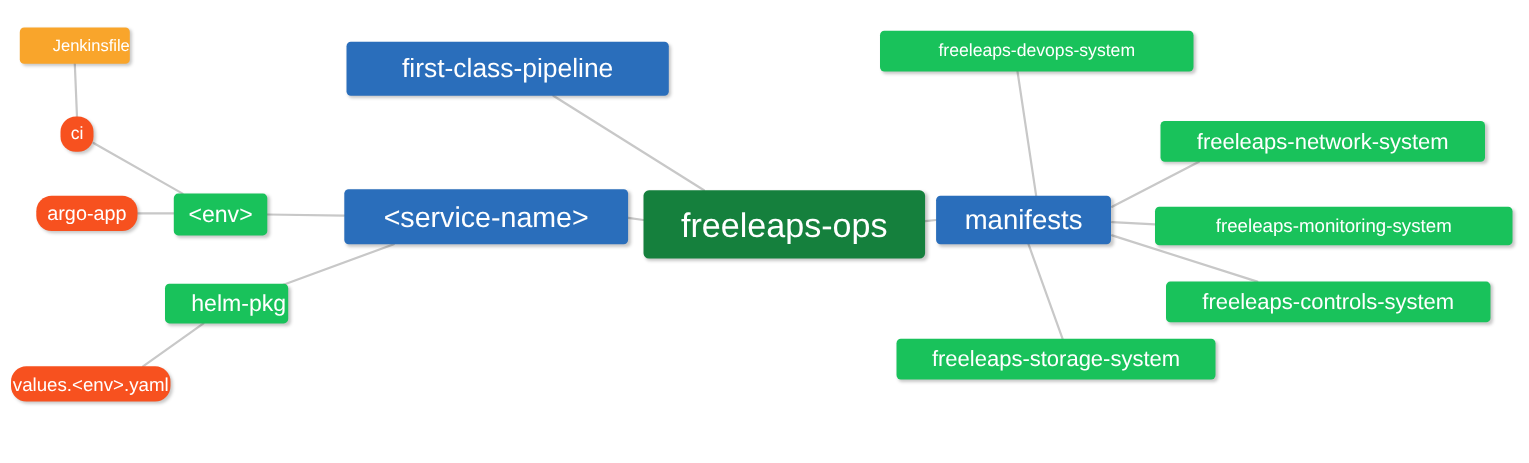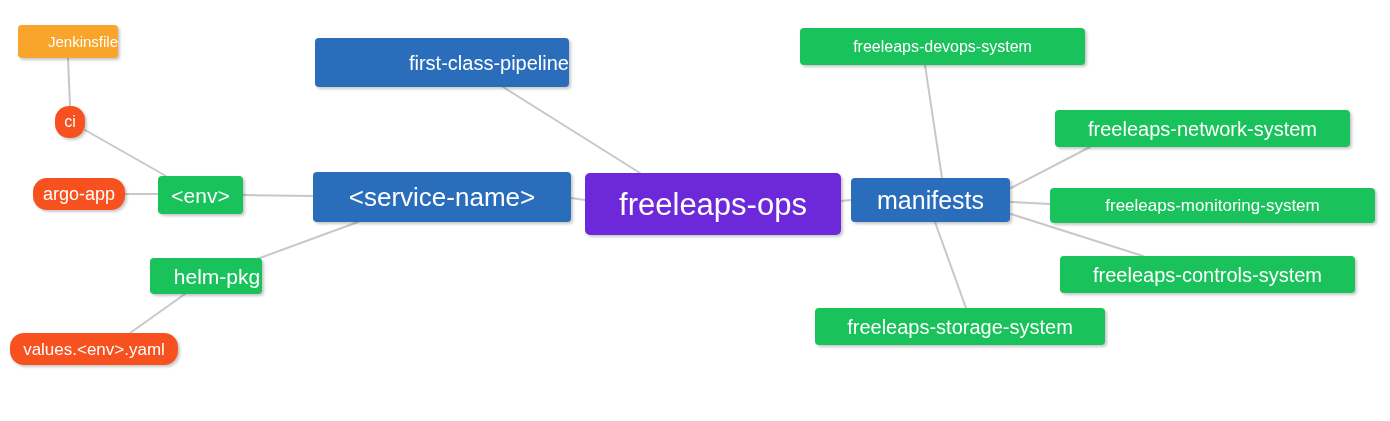--- a/index.html
+++ b/index.html
@@ -33,21 +33,21 @@
     justify-content: center;
     box-sizing: border-box;
     border-radius: 4px;
     color: #ffffff;
     white-space: nowrap;
     line-height: 1;
     box-shadow: 2px 2px 3px rgba(0,0,0,0.22);
     user-select: none;
   }
   .node-root {
-    background: #6d28d9;
+    background: #15803d;
     font-size: 31px;
     border-radius: 5px;
   }
   .node-blue {
     background: #2a6ebb;
   }
   .node-green {
     background: #19c25b;
   }
   .node-red {
@@ -79,21 +79,21 @@
       <line x1="1011" y1="214" x2="1143" y2="256" stroke="#c8c8c8" stroke-width="2" stroke-linecap="round"></line>
       <line x1="935" y1="222" x2="966" y2="308" stroke="#c8c8c8" stroke-width="2" stroke-linecap="round"></line>
     </svg>
   <div id="node-layer">
       <div class="node node-root" style="left: 585px; top: 173px; width: 256px; height: 62px; font-size: 31px;">
         <span>freeleaps-ops</span>
       </div>
       <div class="node node-blue" style="left: 313px; top: 172px; width: 258px; height: 50px; font-size: 26px;">
         <span>&lt;service-name&gt;</span>
       </div>
-      <div class="node node-blue" style="left: 315px; top: 38px; width: 254px; height: 49px; font-size: 20px; justify-content: flex-end;">
+      <div class="node node-blue" style="left: 315px; top: 38px; width: 293px; height: 49px; font-size: 24px;">
         <span>first-class-pipeline</span>
       </div>
       <div class="node node-blue" style="left: 851px; top: 178px; width: 159px; height: 44px; font-size: 25px;">
         <span>manifests</span>
       </div>
       <div class="node node-green" style="left: 158px; top: 176px; width: 85px; height: 38px; font-size: 21px;">
         <span>&lt;env&gt;</span>
       </div>
       <div class="node node-green" style="left: 150px; top: 258px; width: 112px; height: 36px; font-size: 21px; padding-left: 22px;">
         <span>helm-pkg</span>
@@ -109,21 +109,21 @@
       </div>
       <div class="node node-green" style="left: 1060px; top: 256px; width: 295px; height: 37px; font-size: 20px;">
         <span>freeleaps-controls-system</span>
       </div>
       <div class="node node-green" style="left: 815px; top: 308px; width: 290px; height: 37px; font-size: 20px;">
         <span>freeleaps-storage-system</span>
       </div>
       <div class="node node-red" style="left: 33px; top: 178px; width: 92px; height: 32px; font-size: 18px;">
         <span>argo-app</span>
       </div>
-      <div class="node node-red" style="left: 10px; top: 333px; width: 168px; height: 32px; font-size: 17px;">
+      <div class="node node-red" style="left: 10px; top: 333px; width: 145px; height: 32px; font-size: 17px;">
         <span>values.&lt;env&gt;.yaml</span>
       </div>
       <div class="node node-red" style="left: 55px; top: 106px; width: 30px; height: 32px; font-size: 16px;">
         <span>ci</span>
       </div>
       <div class="node node-amber" style="left: 18px; top: 25px; width: 100px; height: 33px; font-size: 15px;">
         <span>Jenkinsfile</span>
       </div>
     </div>
 </div>

